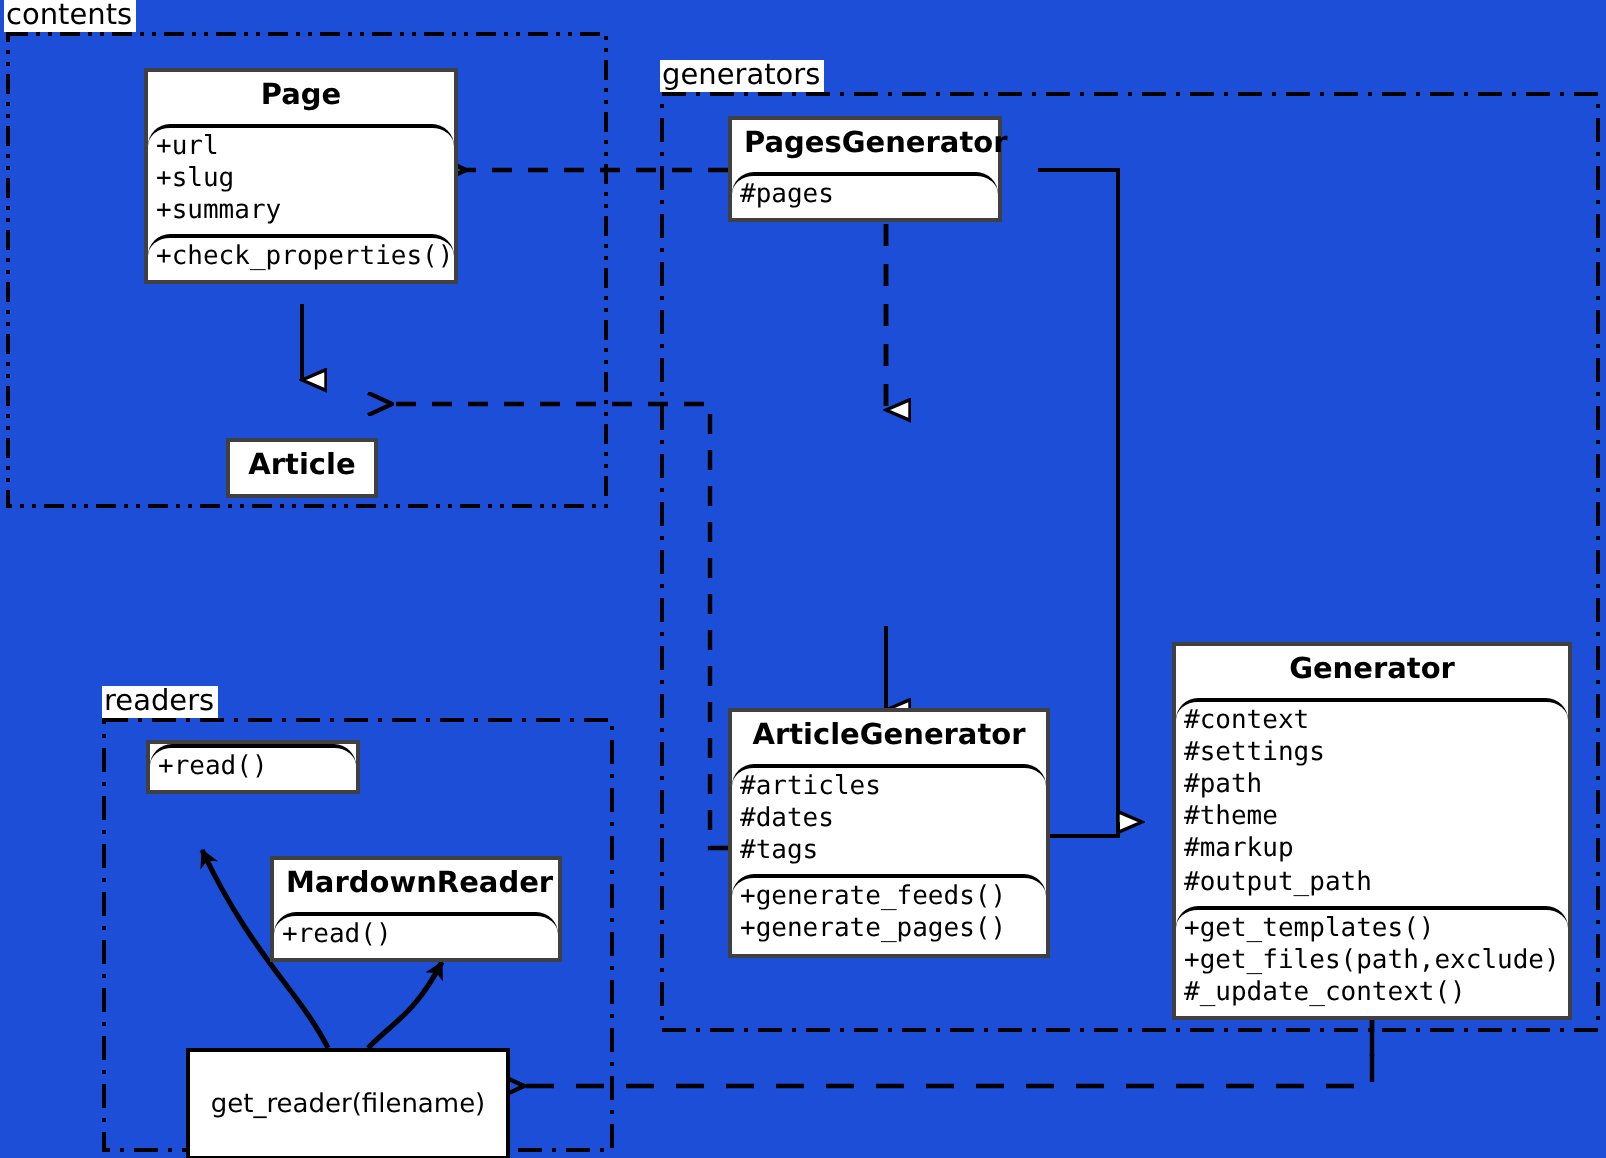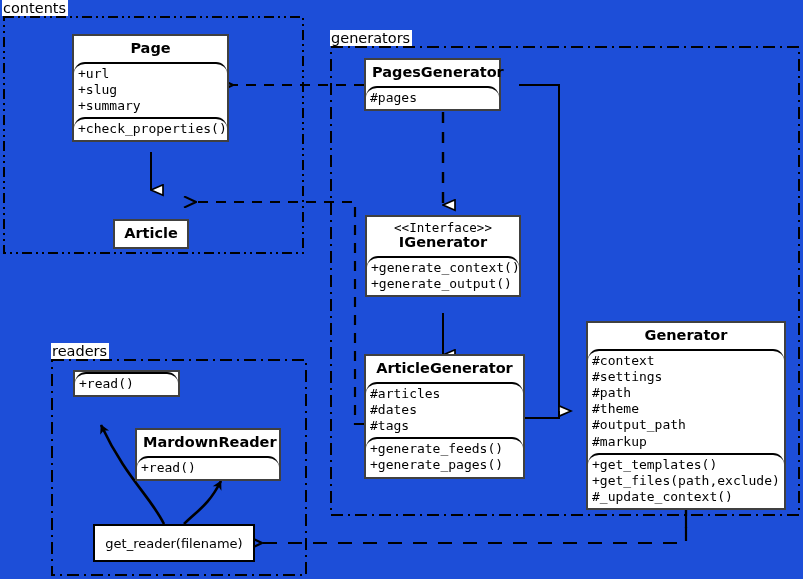--- a/index.html
+++ b/index.html
@@ -189,28 +189,20 @@
     <div class="uml-name">Article</div>
   </div>
 
   <div class="uml-box" style="left:364px; top:58px; width:137px;">
     <div class="uml-name">PagesGenerator</div>
     <div class="uml-section">
       <div class="uml-row">#pages</div>
     </div>
   </div>
 
-  <div class="uml-box" style="left:365px; top:215px; width:156px;">
-    <div class="uml-stereotype">&lt;&lt;Interface&gt;&gt;</div>
-    <div class="uml-name with-stereo">IGenerator</div>
-    <div class="uml-section">
-      <div class="uml-row">+generate_context()</div>
-      <div class="uml-row">+generate_output()</div>
-    </div>
-  </div>
 
   <div class="uml-box" style="left:364px; top:354px; width:161px;">
     <div class="uml-name">ArticleGenerator</div>
     <div class="uml-section">
       <div class="uml-row">#articles</div>
       <div class="uml-row">#dates</div>
       <div class="uml-row">#tags</div>
     </div>
     <div class="uml-section">
       <div class="uml-row">+generate_feeds()</div>
@@ -218,22 +210,22 @@
     </div>
   </div>
 
   <div class="uml-box" style="left:586px; top:321px; width:200px;">
     <div class="uml-name">Generator</div>
     <div class="uml-section">
       <div class="uml-row">#context</div>
       <div class="uml-row">#settings</div>
       <div class="uml-row">#path</div>
       <div class="uml-row">#theme</div>
+      <div class="uml-row">#markup</div>
       <div class="uml-row">#output_path</div>
-      <div class="uml-row">#markup</div>
     </div>
     <div class="uml-section">
       <div class="uml-row">+get_templates()</div>
       <div class="uml-row">+get_files(path,exclude)</div>
       <div class="uml-row">#_update_context()</div>
     </div>
   </div>
 
   <div class="uml-box" style="left:73px; top:370px; width:107px;">
     <div class="uml-section">
@@ -241,17 +233,17 @@
     </div>
   </div>
 
   <div class="uml-box" style="left:135px; top:428px; width:146px;">
     <div class="uml-name">MardownReader</div>
     <div class="uml-section">
       <div class="uml-row">+read()</div>
     </div>
   </div>
 
-  <div class="plain-box" style="left:93px; top:524px; width:162px; height:38px;">
+  <div class="plain-box" style="left:93px; top:524px; width:162px; height:56px;">
     <span class="plain-label">get_reader(filename)</span>
   </div>
 
 </div>
 
 </body></html>

